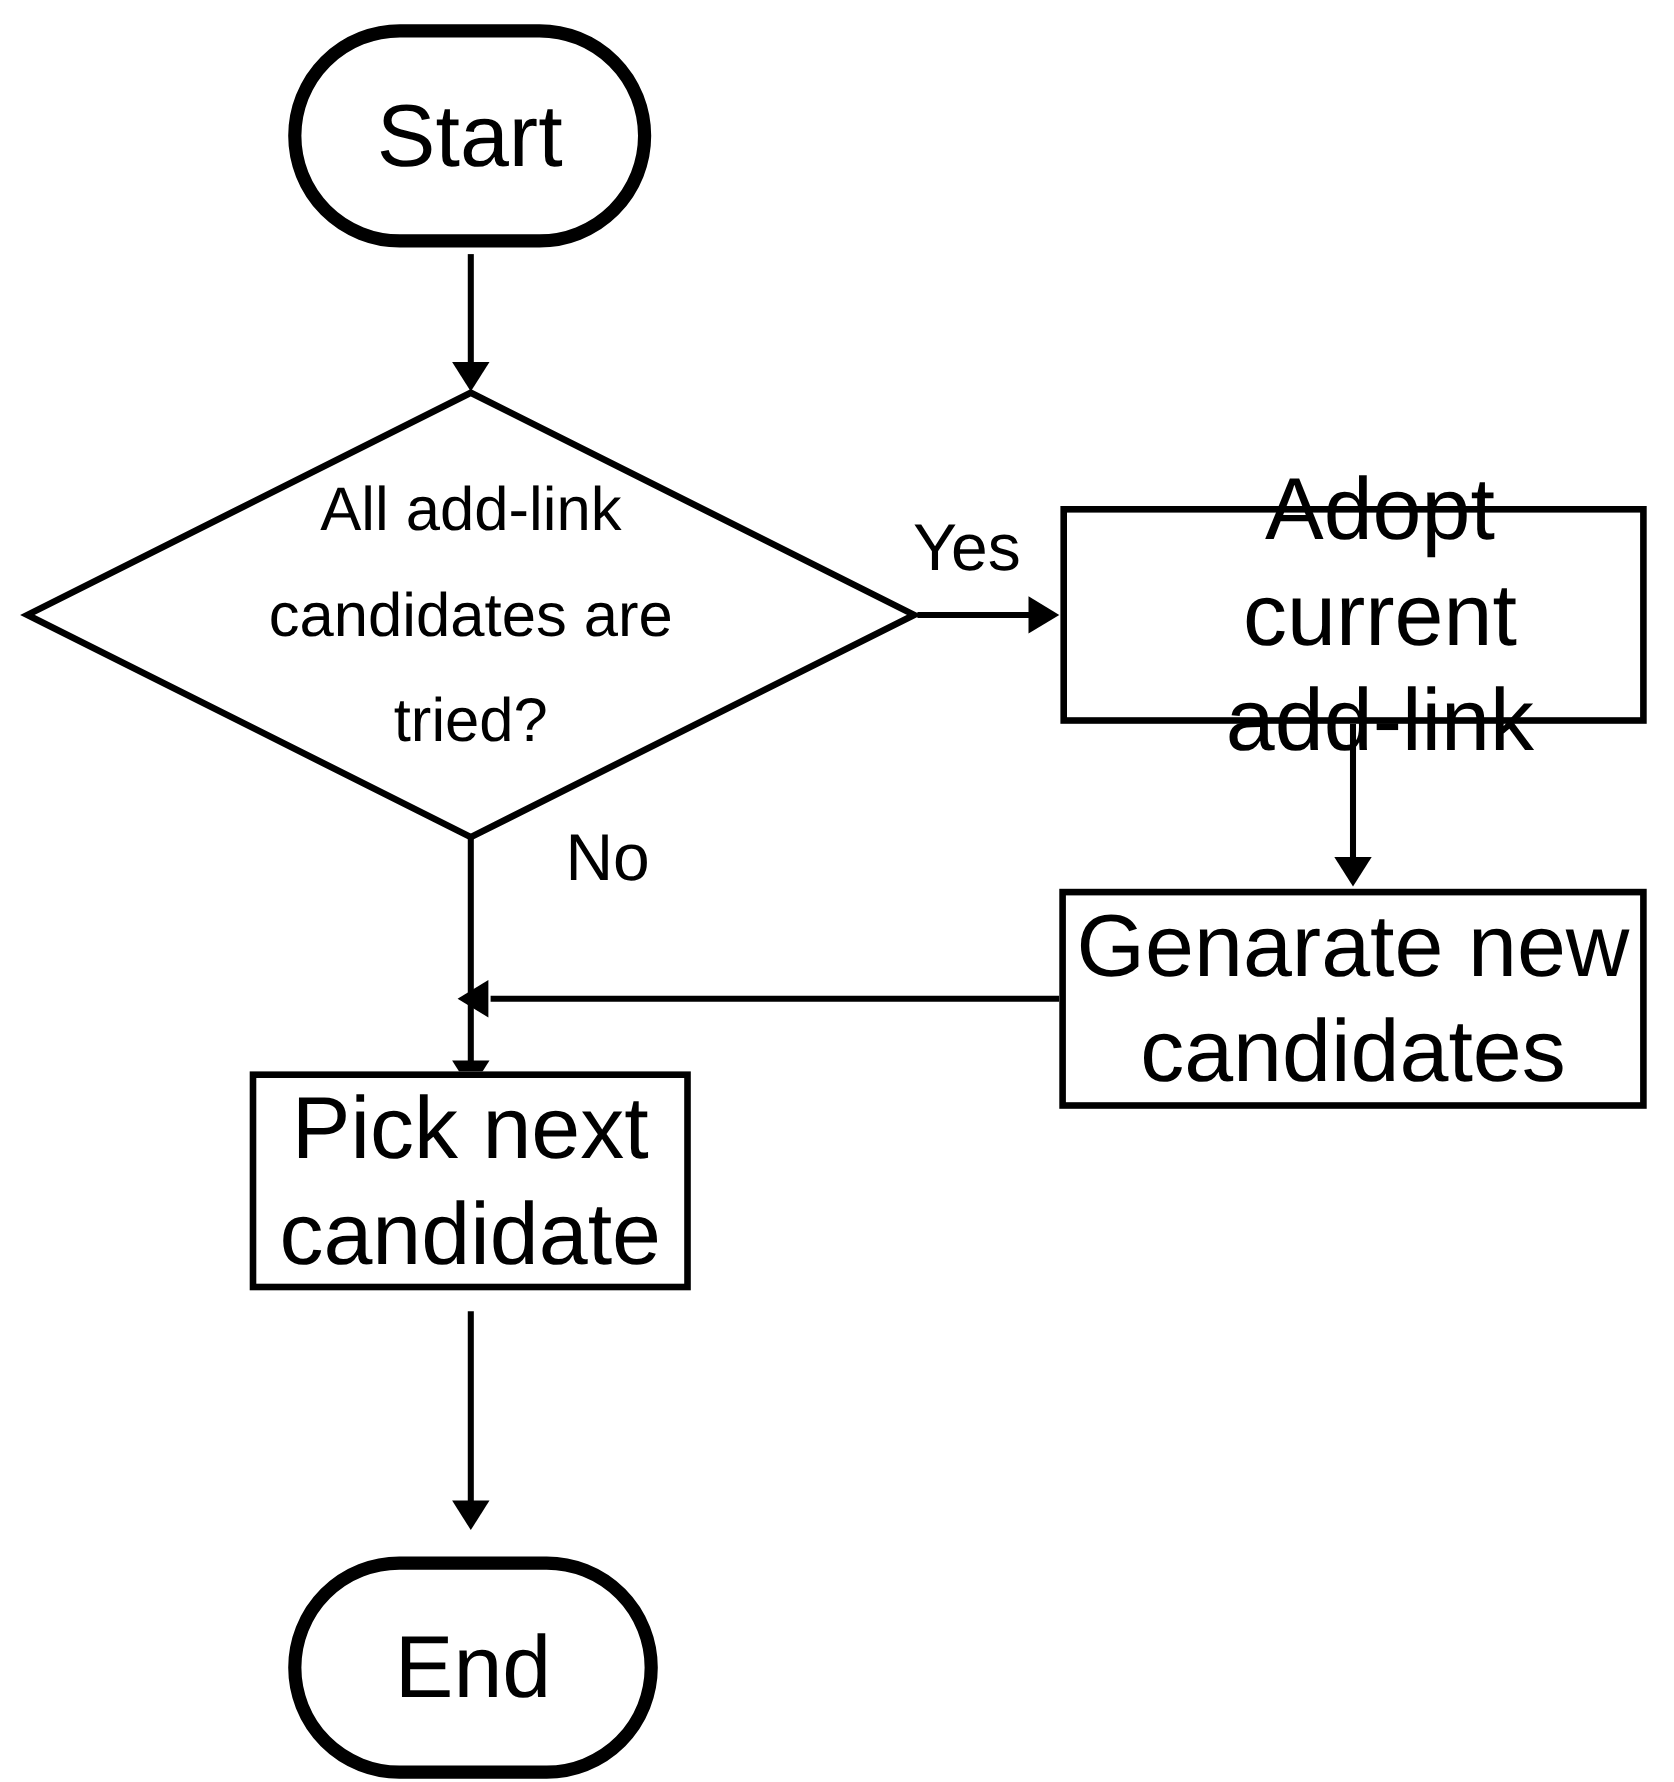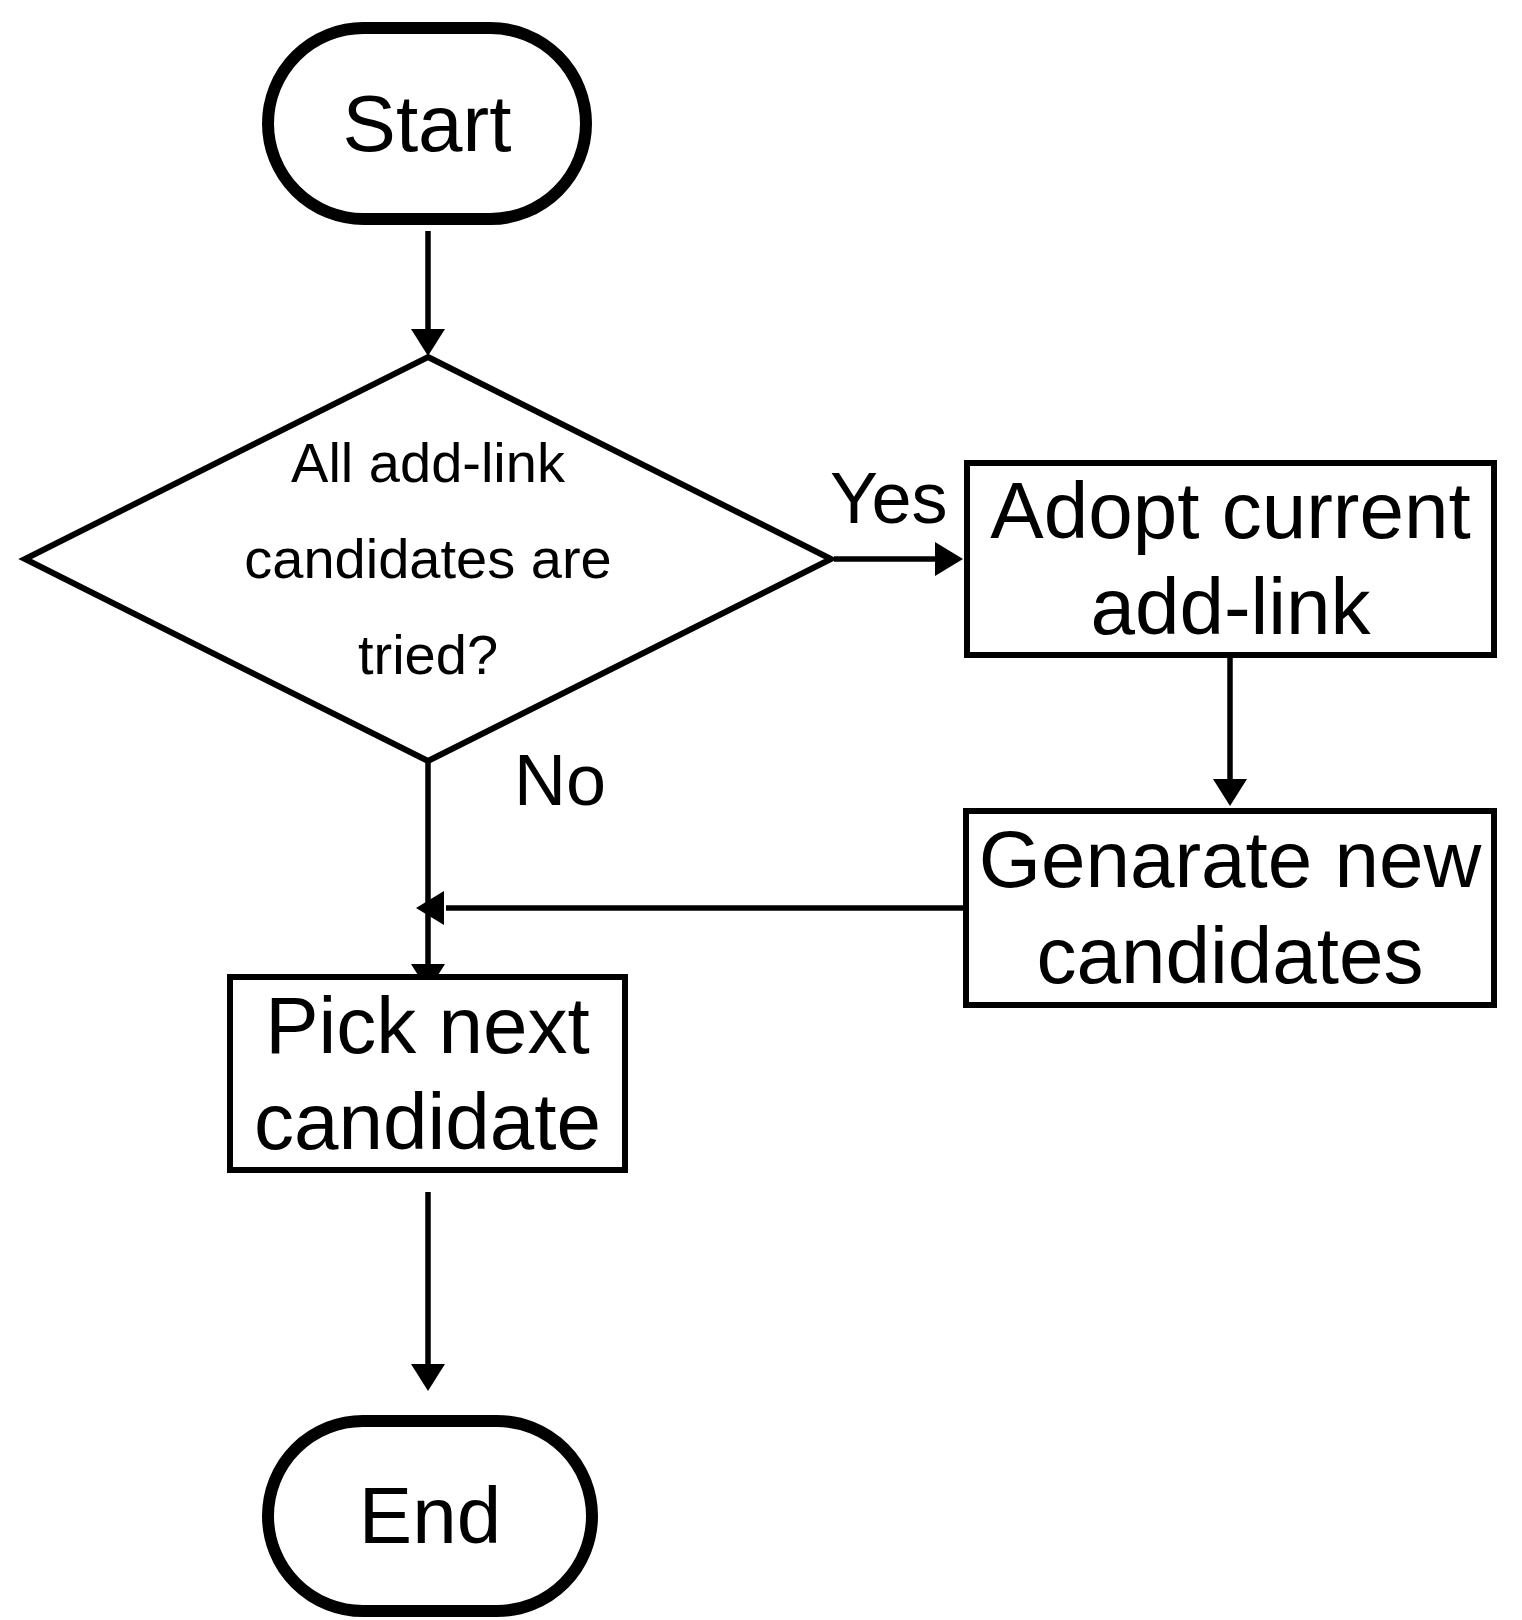--- a/index.html
+++ b/index.html
@@ -44,21 +44,21 @@
   }
   .node.start {
     left: 262px; top: 22px; width: 330px; height: 203px;
     border-radius: 102px;
   }
   .node.end {
     left: 262px; top: 1415px; width: 336px; height: 202px;
     border-radius: 101px;
   }
   .node.adopt {
-    left: 964px; top: 460px; width: 533px; height: 198px;
+    left: 964px; top: 460px; width: 533px; height: 198px; padding-left: 48px;
   }
   .node.generate {
     left: 963px; top: 808px; width: 534px; height: 200px;
   }
   .node.pick {
     left: 227px; top: 974px; width: 401px; height: 199px;
   }
   .decision-label {
     position: absolute;
     left: 25px; top: 357px; width: 806px; height: 404px;
@@ -66,21 +66,21 @@
     align-items: center;
     justify-content: center;
     text-align: center;
     font-size: 56px;
     line-height: 96px;
     white-space: pre-line;
     background: transparent;
   }
   .edge-label {
     position: absolute;
-    font-size: 72px;
+    font-size: 60px;
     line-height: 80px;
     white-space: nowrap;
   }
   .edge-label.yes { left: 830px; top: 458px; }
   .edge-label.no  { left: 482px; top: 740px; margin-left: 32px; }
   svg .wire {
     stroke: #000000;
     stroke-width: 5.5px;
     fill: none;
   }

